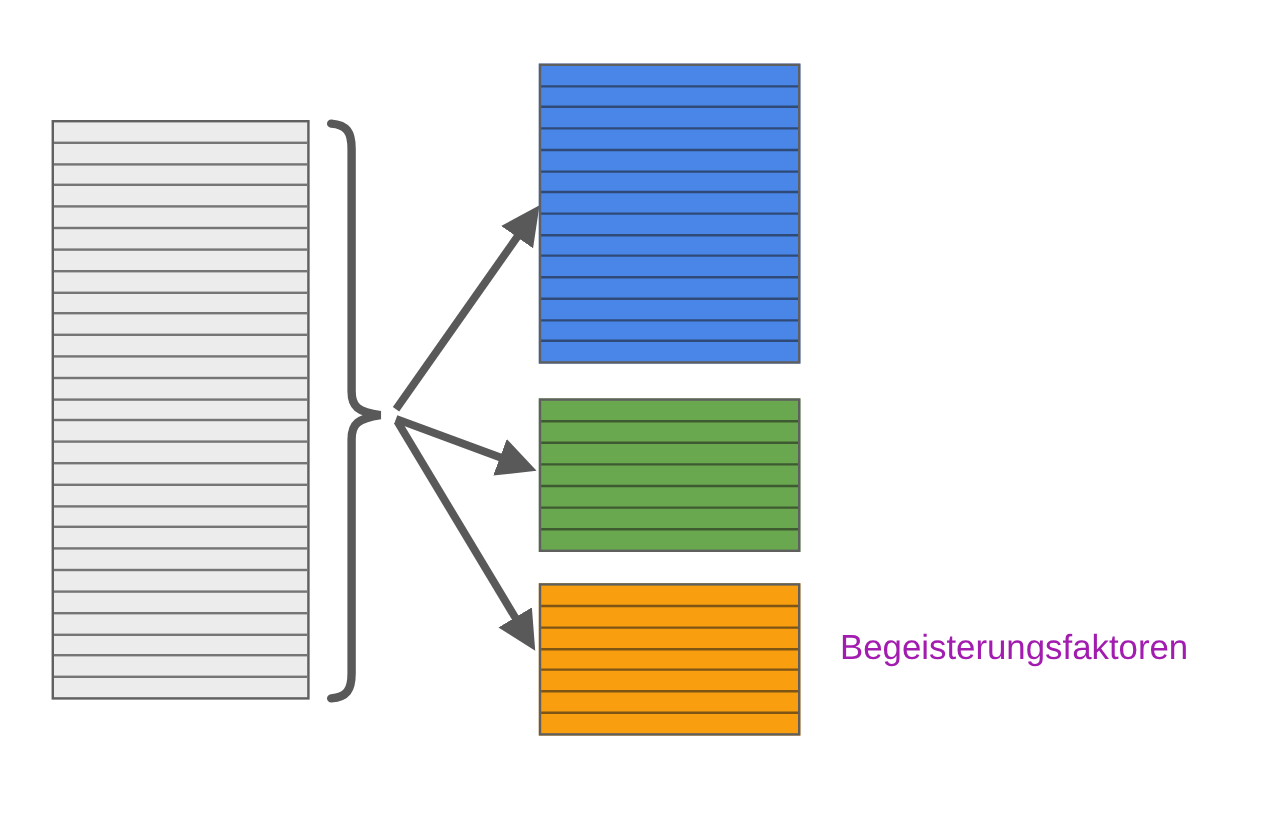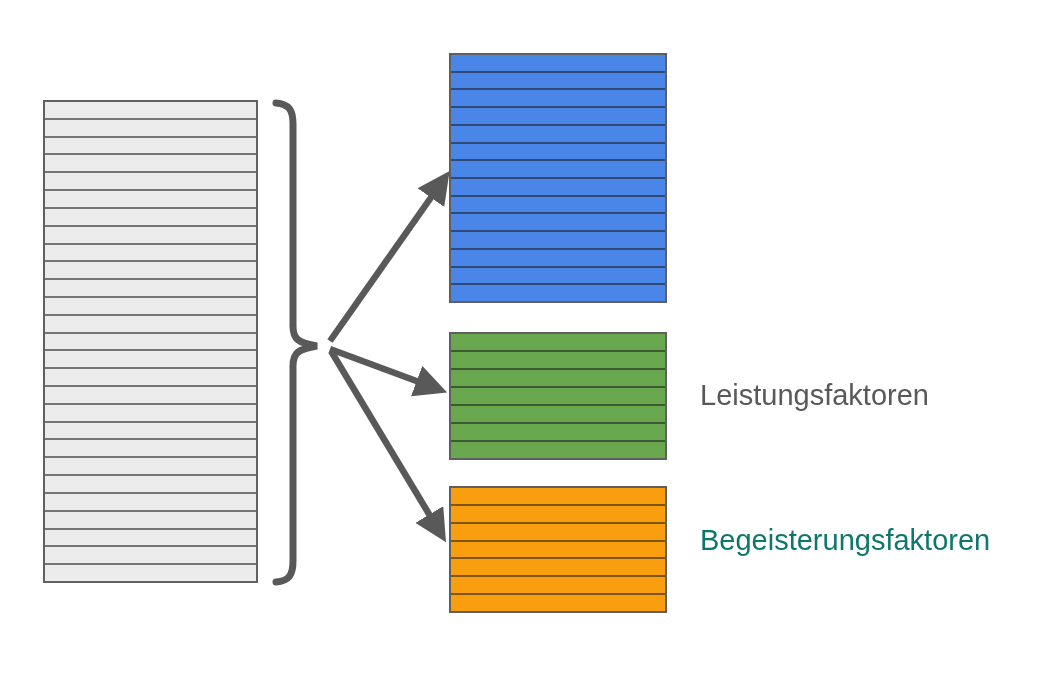--- a/index.html
+++ b/index.html
@@ -135,16 +135,15 @@
   <div id="box-begeist" class="striped-box" style="background: rgb(248, 158, 15);">
       <div class="stripe-row"></div>
       <div class="stripe-row"></div>
       <div class="stripe-row"></div>
       <div class="stripe-row"></div>
       <div class="stripe-row"></div>
       <div class="stripe-row"></div>
       <div class="stripe-row"></div>
     </div>
 
-  <div id="label-leistung" class="category-label" style="color: rgb(89, 89, 89);">Leistungsfaktoren</div>
-  <div id="label-begeist" class="category-label" style="color: #0f766e;">Begeisterungsfaktoren</div>
+  <div id="label-begeist" class="category-label" style="color: #a21caf;">Begeisterungsfaktoren</div>
 
 </div>
 
 </body></html>

